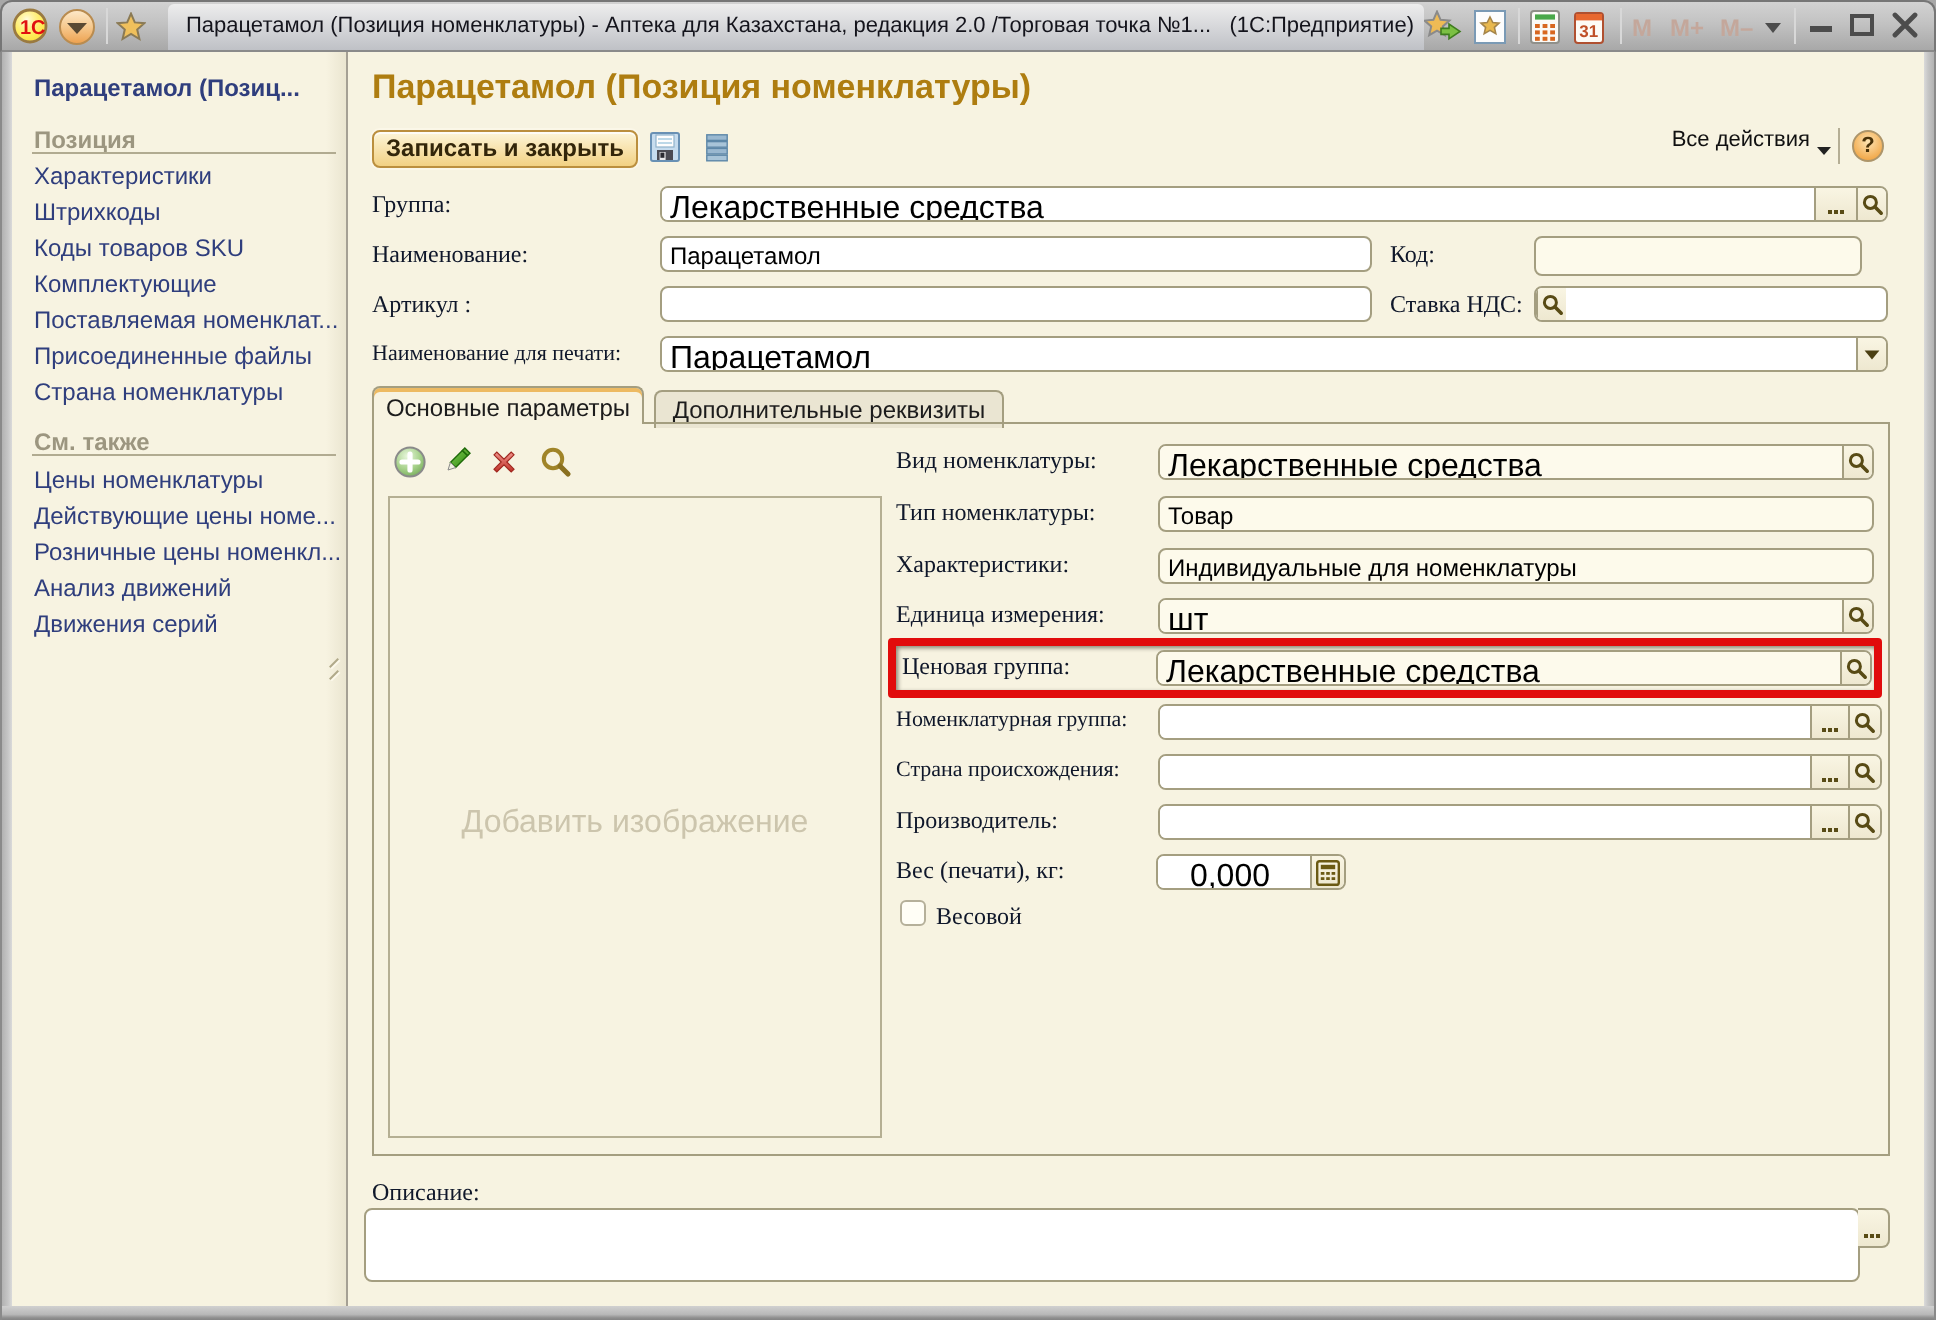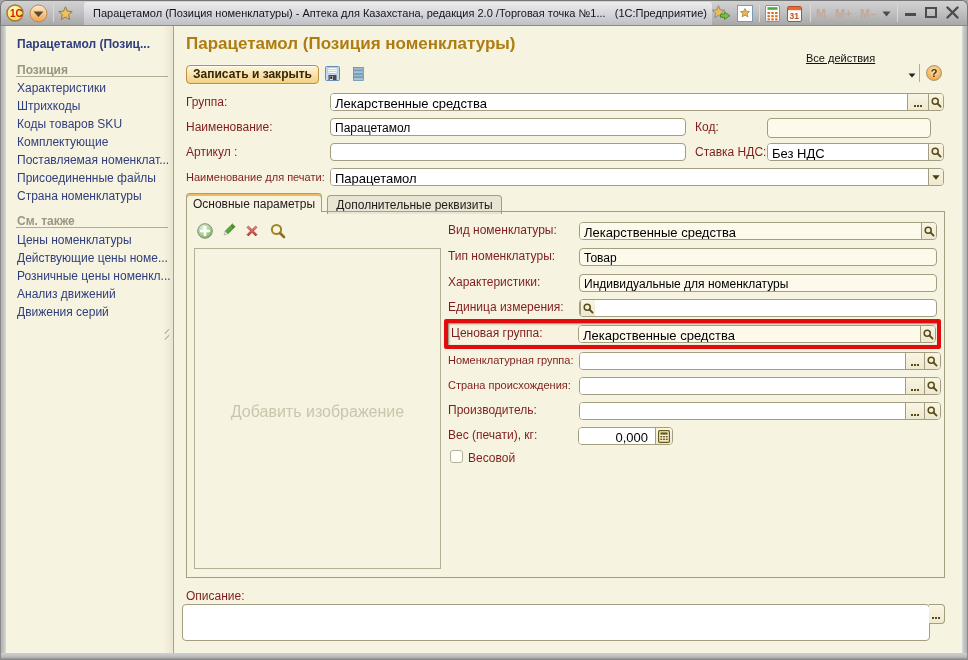--- a/index.html
+++ b/index.html
@@ -20,44 +20,44 @@
 #sep { left:173px; top:26px; width:1px; height:627px; background:#a5a094; }
 #sepsh { left:163px; top:26px; width:10px; height:627px; background:linear-gradient(to right, rgba(150,138,95,0) , rgba(150,138,95,0.13)); }
 .grip { position:absolute; width:6px; height:1px; background:#b0a98a; transform:rotate(-45deg); box-shadow:0 1px 0 #fcf9ec; }
 .sbtitle { left:17px; color:#2f3e7d; font-weight:bold; font-size:12px; }
 .sbhdr { left:17px; color:#9c9680; font-weight:bold; font-size:12px; }
 .sbline { left:16px; width:152px; height:1px; background:#b1ab91; }
 .sblink { left:17px; color:#2f3e7d; font-size:12px; white-space:nowrap; }
 
 #hdr { left:186px; top:34px; font-size:17px; font-weight:bold; color:#ae7d10; }
 #btnSave { left:186px; top:65px; width:133px; height:19px; background:linear-gradient(#fdf6da,#f8e3ae 50%,#f2d183); border:1px solid #bb8f3e; border-radius:4px; text-align:center; font-weight:bold; color:#33260a; font-size:12px; line-height:16px; box-shadow:0 0 0 1px #fbf7e8, inset 0 1px 0 rgba(255,255,255,0.75); }
-.lbl { color:#7f1d1d; font-size:12px; white-space:nowrap; }
+.lbl { color:#0f172a; font-size:12px; white-space:nowrap;font-family:Liberation Serif, serif; }
 .sm { font-size:11px; }
 .inp { height:18px; background:#fff; border:1px solid #a49e80; border-radius:4px; font-size:12px; color:#000; padding:2px 4px 0 4px; white-space:nowrap; overflow:hidden; }
 .ro  { background:#fdfaeb; }
 .ctl { height:18px; border:1px solid #a49e80; border-radius:4px; background:#fff; display:flex; overflow:hidden; }
-.ctl .fld { flex:1; background:#fff; font-size:13px; color:#000; padding:2px 7px 0 4px; white-space:nowrap; overflow:hidden; }
+.ctl .fld { flex:1; background:#fff; font-size:16px; color:#000; padding:2px 20px 0 4px; white-space:nowrap; overflow:hidden; }
 .ctl .fld.cr { background:#fdfaec; }
 .bp { border-left:1px solid #a49e80; background:linear-gradient(#f9f5e3,#eee8d0); display:flex; align-items:center; justify-content:center; }
 .dots { width:2px; height:2px; background:#584b15; box-shadow:3px 0 0 #584b15, 6px 0 0 #584b15; margin-top:7px; margin-right:6px; }
 
 .tab { top:193px; height:19px; border:1px solid #a49e80; border-bottom:none; border-radius:4px 4px 0 0; font-size:12px; color:#1c1c1c; text-align:center; }
 #tab1 { left:186px; top:193px; width:136px; background:#f7f3e1; padding-top:3px; box-shadow:inset 0 2px 0 #edba62; }
 #tab2 { left:327px; top:195px; width:175px; background:#eae5d2; padding-top:2px; }
 #gbox { left:186px; top:211px; width:759px; height:367px; border:1px solid #a49e80; }
 #tab1mask { left:187px; top:210px; width:134px; height:2px; background:#f7f3e1; }
 #imgbox { left:194px; top:248px; width:247px; height:321px; border:1px solid #b5af93; }
 #imgtxt { left:194px; top:403px; width:247px; text-align:center; color:#ccc5ad; font-size:16px; }
 
 .icon { position:absolute; }
 #qbtn { left:926px; top:65px; width:16px; height:16px; border-radius:50%; background:radial-gradient(circle at 50% 35%,#fde3b2,#f2ab4e 75%,#e8983a); border:1px solid #ad956a; color:#4a3208; font-weight:bold; font-size:11px; text-align:center; line-height:14px; }
 #redbox { left:444px; top:319px; width:497px; height:30px; border:4px solid #e10c0c; border-radius:2px; box-shadow:1px 1px 2px rgba(60,60,40,.6) inset; }
 #desc_ta { left:182px; top:604px; width:748px; height:37px; background:#fff; border:1px solid #a49e80; border-radius:4px; }
 #desc_btn { left:929px; top:604px; width:16px; height:20px; background:linear-gradient(#f9f5e3,#eee8d0); border:1px solid #a49e80; border-left:none; border-radius:0 4px 4px 0; text-align:center; }
-#allact { left:806px; top:52px; width:99px; font-size:11px; color:#111;text-decoration:underline; }
+#allact { left:806px; top:64px; width:99px; text-align:right; font-size:11px; color:#111; }
 </style>
 </head>
 <body>
 <div class="abs" id="content"></div>
 <div class="abs" id="titlebar"></div>
 <div class="abs" id="bL"></div>
 <div class="abs" id="bR"></div>
 <div class="abs" id="bB"></div>
 
 <div class="abs" id="ttab"></div>
@@ -196,21 +196,20 @@
     </div>
 </div>
 <div class="abs lbl" style="left:186px;top:120px">Наименование:</div>
 <div class="abs inp" style="left:330px;top:118px;width:356px">Парацетамол</div>
 <div class="abs lbl" style="left:695px;top:120px">Код:</div>
 <div class="abs inp ro" style="left:767px;top:118px;width:164px;font-size:14px;padding-top:18px">00-00000004</div>
 <div class="abs lbl" style="left:186px;top:145px">Артикул :</div>
 <div class="abs inp" style="left:330px;top:143px;width:356px"></div>
 <div class="abs lbl" style="left:695px;top:145px">Ставка НДС:</div>
 <div class="abs ctl" style="left:767px;top:143px;width:177px">
-  <div class="fld">Без НДС</div>
   <div class="bp" style="width:15px">
       <svg width="11" height="11" viewBox="0 0 11 11">
         <circle cx="4.2" cy="4.2" r="3" fill="none" stroke="#584b15" stroke-width="1.5"></circle>
         <path d="M6.5 6.5 L9.6 9.6" stroke="#584b15" stroke-width="1.8" stroke-linecap="round"></path>
       </svg>
     </div>
 </div>
 <div class="abs lbl sm" style="left:186px;top:171px">Наименование для печати:</div>
 <div class="abs ctl" style="left:330px;top:168px;width:614px">
   <div class="fld">Парацетамол</div>
@@ -274,20 +273,21 @@
         <path d="M6.5 6.5 L9.6 9.6" stroke="#584b15" stroke-width="1.8" stroke-linecap="round"></path>
       </svg>
     </div>
 </div>
 <div class="abs lbl" style="left:448px;top:249px">Тип номенклатуры:</div>
 <div class="abs inp ro" style="left:579px;top:248px;width:358px">Товар</div>
 <div class="abs lbl" style="left:448px;top:275px">Характеристики:</div>
 <div class="abs inp ro" style="left:579px;top:274px;width:358px">Индивидуальные для номенклатуры</div>
 <div class="abs lbl" style="left:448px;top:300px">Единица измерения:</div>
 <div class="abs ctl" style="left:579px;top:299px;width:358px">
+  <div class="fld cr">шт</div>
   <div class="bp" style="width:15px">
       <svg width="11" height="11" viewBox="0 0 11 11">
         <circle cx="4.2" cy="4.2" r="3" fill="none" stroke="#584b15" stroke-width="1.5"></circle>
         <path d="M6.5 6.5 L9.6 9.6" stroke="#584b15" stroke-width="1.8" stroke-linecap="round"></path>
       </svg>
     </div>
 </div>
 <div class="abs" id="redbox"></div>
 <div class="abs lbl" style="left:451px;top:326px">Ценовая группа:</div>
 <div class="abs ctl" style="left:578px;top:325px;width:358px">

